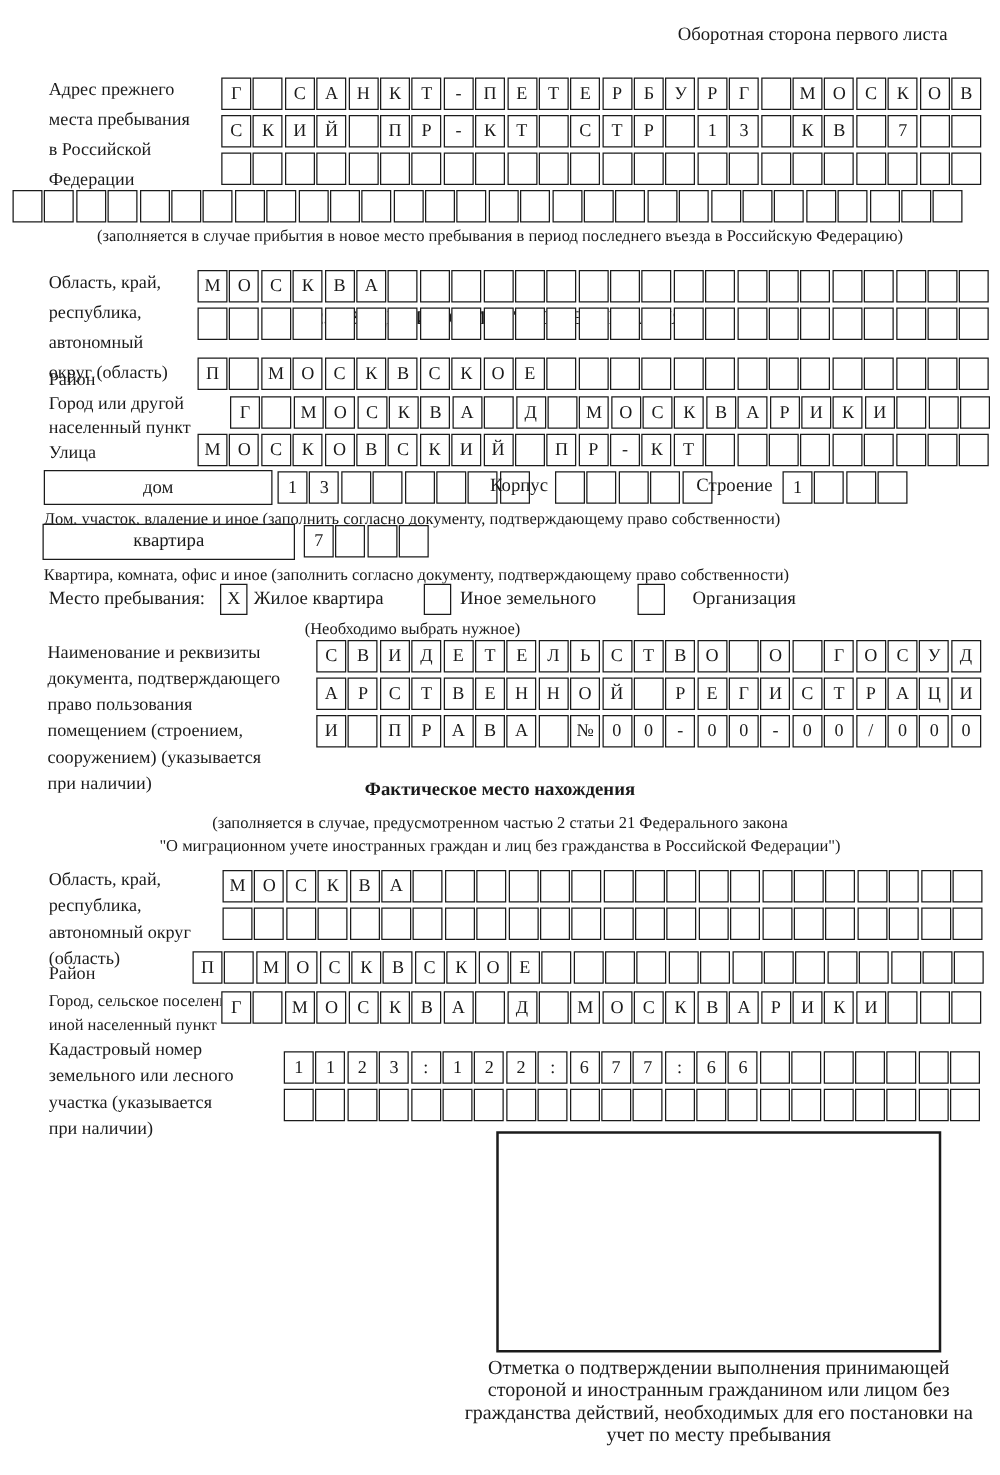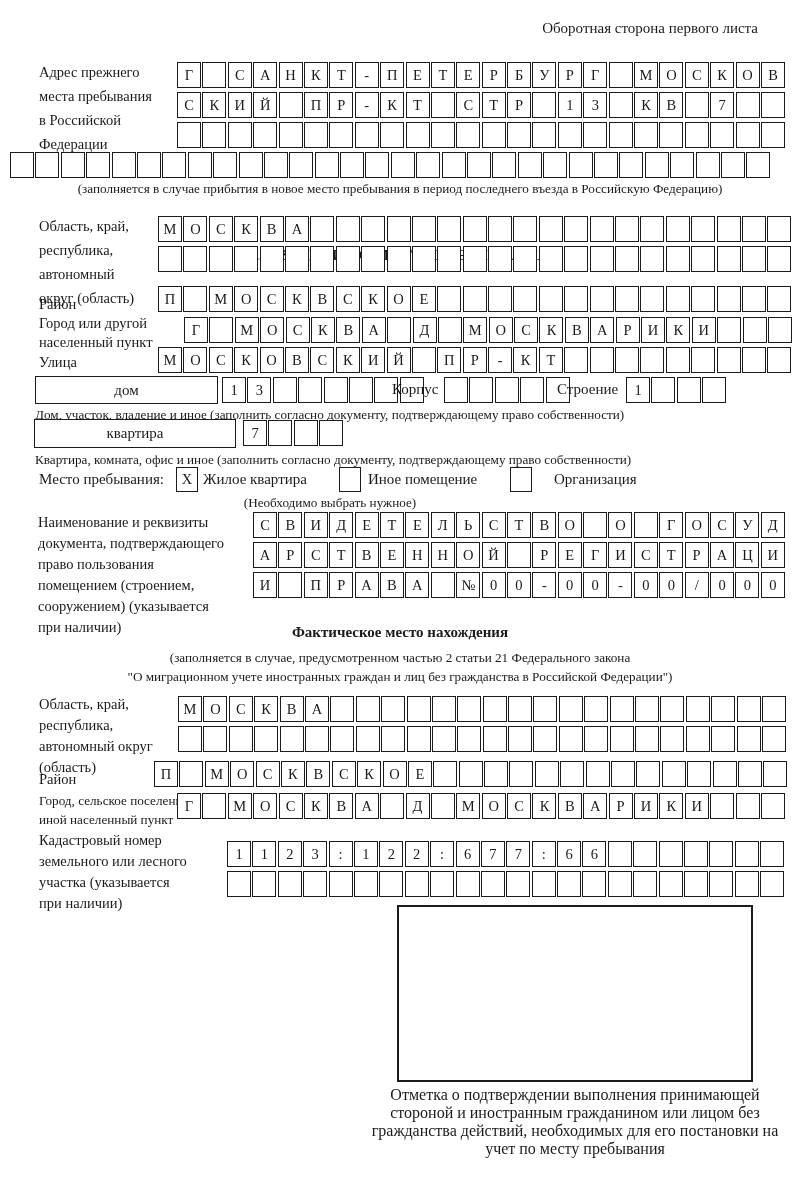--- a/index.html
+++ b/index.html
@@ -393,21 +393,21 @@
       <div class="cell"></div>
       <div class="cell"></div>
       <div class="cell"></div>
     </div>
   <div class="note" id="n-kv">Квартира, комната, офис и иное (заполнить согласно документу, подтверждающему право собственности)</div>
 
   <div class="inl" id="l-stay">Место пребывания:</div>
   <div class="cb" id="cb1">X</div>
   <div class="inl" id="o1">Жилое квартира</div>
   <div class="cb" id="cb2"></div>
-  <div class="inl" id="o2">Иное помещение</div>
+  <div class="inl" id="o2">Иное земельного</div>
   <div class="cb" id="cb3"></div>
   <div class="inl" id="o3">Организация</div>
   <div class="note" id="n-stay">(Необходимо выбрать нужное)</div>
 
   <div class="lbl lh21" id="l-doc">Наименование и реквизиты
 документа, подтверждающего
 право пользования
 помещением (строением,
 сооружением) (указывается
 при наличии)</div>

